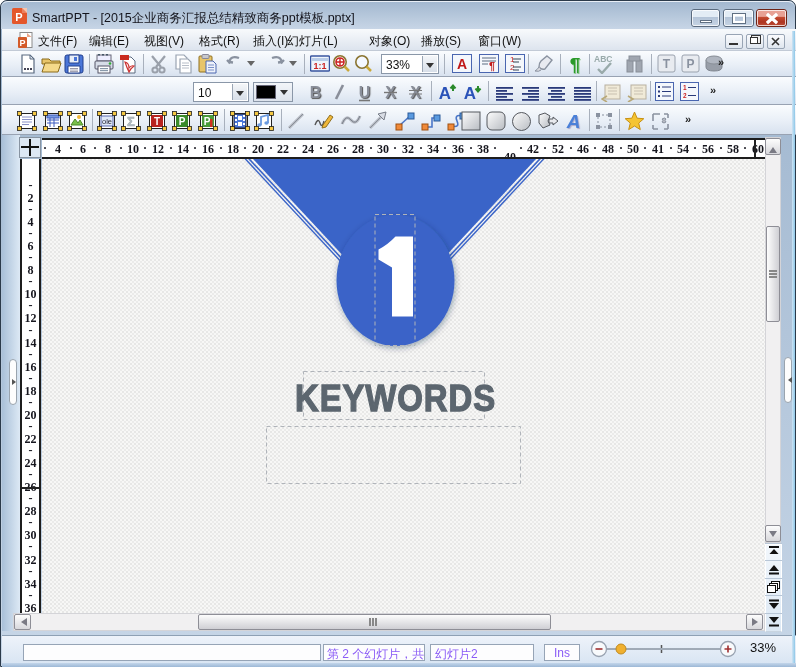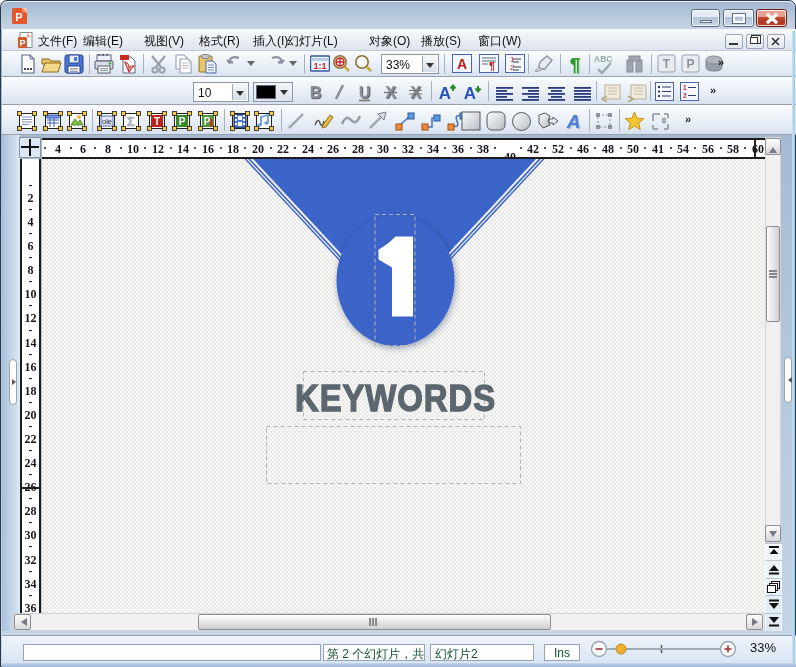--- a/index.html
+++ b/index.html
@@ -42,32 +42,33 @@
 #lgrip:after{border-left:4px solid #555;}
 #rgrip:after{border-right:4px solid #555;left:0px;}
 #vsb{position:absolute;left:764px;top:136px;width:16px;height:406px;background:#f1f0f1;border:1px solid #d4d4d8;}
 #hsb{position:absolute;left:12px;top:612px;width:752px;height:18px;background:#f1f0f1;border:1px solid #d4d4d8;}
 .sbtn{position:absolute;background:linear-gradient(#fdfdfd,#d8d8dc);border:1px solid #8e8e96;border-radius:2px;}
 .tri{position:absolute;width:0;height:0;}
 #vthumb{position:absolute;left:765px;top:225px;width:14px;height:96px;background:linear-gradient(90deg,#fdfdfd,#cfcfd4);border:1px solid #8e8e96;border-radius:2px;}
 #hthumb{position:absolute;left:197px;top:613px;width:353px;height:16px;background:linear-gradient(#fdfdfd,#cfcfd4);border:1px solid #8e8e96;border-radius:2px;}
 .navbtn{position:absolute;left:764px;width:17px;height:17px;background:linear-gradient(#f2f7fc,#dce8f4);border:1px solid #fff;border-bottom:1px solid #c8d4e0;}
 #statusbar{position:absolute;left:1px;top:634px;width:794px;height:28px;background:linear-gradient(#eef3fa,#d9e5f3);border-top:1px solid #8ea0b4;}
-.sfield{position:absolute;top:643px;height:17px;background:#fdfdfe;border:1px solid #96a4b6;font-size:12px;color:#14532d;white-space:nowrap;overflow:hidden;}
+.sfield{position:absolute;top:643px;height:17px;background:#fdfdfe;border:1px solid #96a4b6;font-size:12px;color:#8b5cf6;white-space:nowrap;overflow:hidden;}
 #botedge{position:absolute;left:1px;top:662px;width:794px;height:4px;background:linear-gradient(#c3d6ea,#9cb8d6);}
 </style></head><body>
 <div id="win">
 
 <div id="titlebar"></div>
 <svg class="abs" style="left:11px;top:7px" width="17" height="17" viewBox="0 0 17 17">
  <rect x="0" y="0" width="15" height="16" rx="1.5" fill="#e4572b"></rect>
  <path d="M10 0 L15 0 L15 5 Z" fill="#f7c4ad"></path>
       <path d="M10 0 L15 5 L10 5 Z" fill="#fff" opacity="0.25"></path>
  <text x="7" y="13" font-size="11" font-weight="bold" fill="#fff" text-anchor="middle" font-family="Liberation Sans">P</text>
 </svg>
+<div id="title-text">SmartPPT - [2015企业商务汇报总结精致商务ppt模板.pptx]</div>
 <div class="capbtn" id="btn-min" style="left:690px;width:29px">
       <div class="in"></div>
       <div class="abs" style="left:8px;top:10px;width:12px;height:3px;background:#fff;border:1px solid #5f6f82"></div>
     </div>
 <div class="capbtn" id="btn-max" style="left:722px;width:31px">
       <div class="in"></div>
       <div class="abs" style="left:9px;top:4px;width:12px;height:9px;border:2px solid #fff;box-shadow:0 0 0 1px #5f6f82"></div>
     </div>
 <div class="capbtn" id="btn-close" style="left:755px;width:31px">
       <div class="in"></div>
@@ -78,21 +79,21 @@
     </div>
 
 <div id="menubar"></div>
 <svg class="abs" style="left:17px;top:31px" width="15" height="17" viewBox="0 0 15 17">
  <rect x="2" y="0.5" width="12" height="15" fill="#fff" stroke="#8a8a8a"></rect>
  <path d="M9 1 L13.5 5 L9 5 Z" fill="#e8a589"></path>
  <rect x="0" y="5" width="9" height="11" rx="1" fill="#d45b2a"></rect>
  <text x="4.5" y="14" font-size="9" font-weight="bold" fill="#fff" text-anchor="middle" font-family="Liberation Sans">P</text>
 </svg>
 <div class="menuitem" style="left:37px">文件(F)</div>
-<div class="menuitem" style="left:82px">编辑(E)</div>
+<div class="menuitem" style="left:88px">编辑(E)</div>
 <div class="menuitem" style="left:143px">视图(V)</div>
 <div class="menuitem" style="left:198px">格式(R)</div>
 <div class="menuitem" style="left:252px">插入(I)</div>
 <div class="menuitem" style="left:286px">幻灯片(L)</div>
 <div class="menuitem" style="left:368px">对象(O)</div>
 <div class="menuitem" style="left:420px">播放(S)</div>
 <div class="menuitem" style="left:477px">窗口(W)</div>
 <div class="abs" style="left:724px;top:33px;width:18px;height:15px;background:linear-gradient(#fafbfd,#dfe6ef);border:1px solid #98a4b4;border-radius:2px"></div>
 <div class="abs" style="left:745px;top:33px;width:18px;height:15px;background:linear-gradient(#fafbfd,#dfe6ef);border:1px solid #98a4b4;border-radius:2px"></div>
 <div class="abs" style="left:766px;top:33px;width:18px;height:15px;background:linear-gradient(#fafbfd,#dfe6ef);border:1px solid #98a4b4;border-radius:2px"></div>

